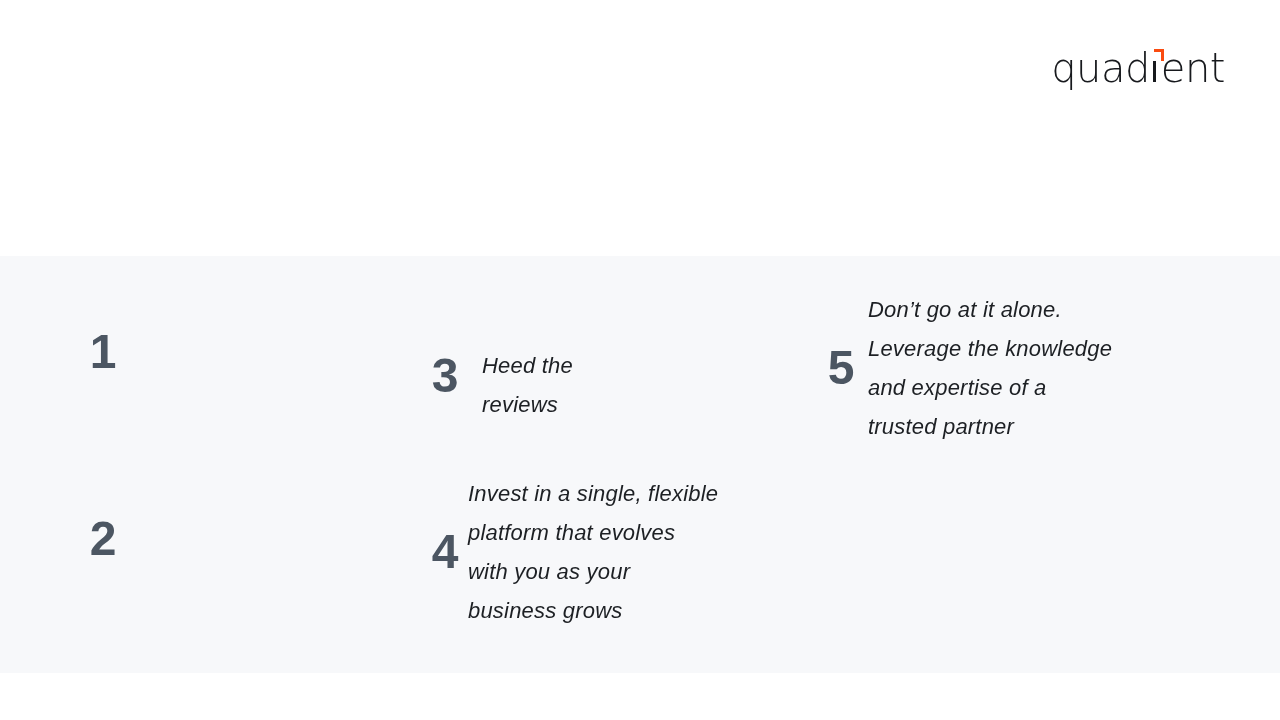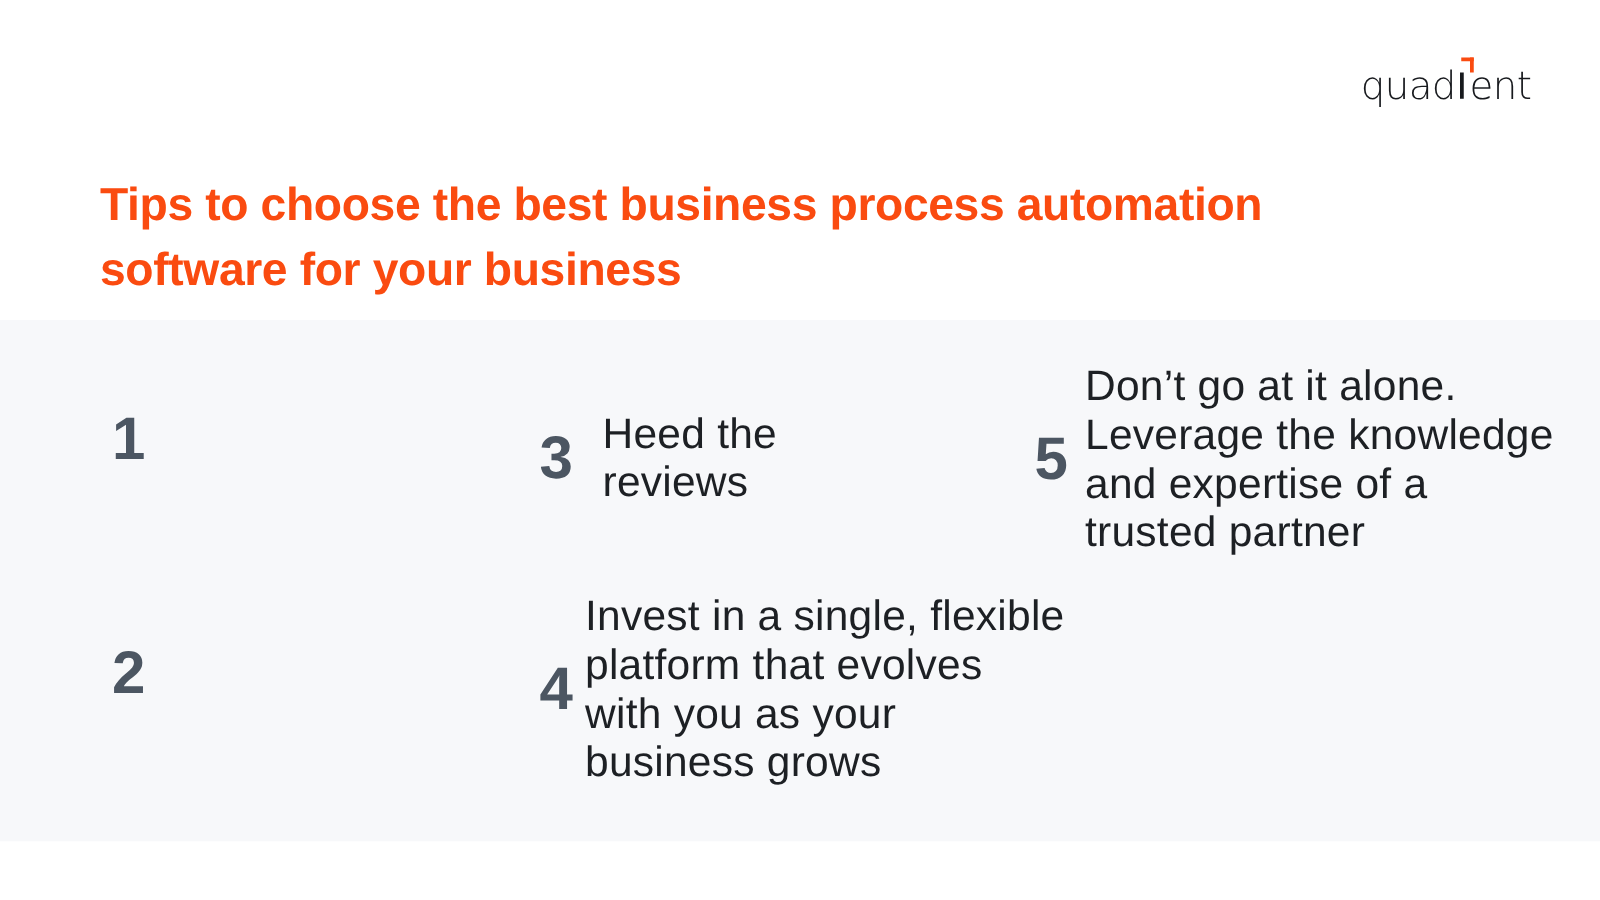--- a/index.html
+++ b/index.html
@@ -20,21 +20,21 @@
     font-family:"Liberation Sans", sans-serif;
   }
 
   
   .logo{
     position:absolute;
     top:46px;
     right:55px;
     font-family:"DejaVu Sans", sans-serif;
     font-weight:300;
-    font-size:31px;
+    font-size:40px;
     line-height:44px;
     letter-spacing:-0.5px;
     color:var(--logo-color);
     white-space:nowrap;
   }
   .logo-i{
     position:relative;
     display:inline-block;
     width:7px;
     height:33px;
@@ -92,46 +92,45 @@
     flex:0 0 46px;
     width:46px;
     text-align:center;
     font-size:48px;
     font-weight:700;
     color:var(--num-color);
     line-height:1;
   }
   .tip-text{
     margin-left:16px;
-    font-size:34px;
+    font-size:22px;
     line-height:39px;
     letter-spacing:0.2px;
     color:var(--text-color);
     white-space:pre-line;
+    font-style:italic;
   }
   .tip-1{left:80px;  top:328px;}
   .tip-2{left:80px;  top:515px;}
   .tip-3{left:422px; top:328px;}
-  .tip-3 .tip-text{margin-left:14px;}
+  .tip-3 .tip-text{margin-left:14px;margin-top:18px;}
   .tip-4{left:422px; top:474px;}
   .tip-4 .tip-text{margin-left:0;}
   .tip-5{left:818px; top:290px;}
   .tip-5 .tip-text{margin-left:4px;}
 </style>
 </head>
 <body>
 
 <div class="canvas">
 
   <div class="logo">
     <span>quad</span><span class="logo-i"><span class="logo-i-bracket"></span><span class="logo-i-stem"></span></span><span>ent</span>
   </div>
 
-  <h1 class="title">Tips to choose the best business process automation
-software for your business</h1>
 
   <section class="band"></section>
 
   <div class="tip tip-1">
     <span class="tip-num">1</span>
   </div>
 
   <div class="tip tip-2">
     <span class="tip-num">2</span>
   </div>

